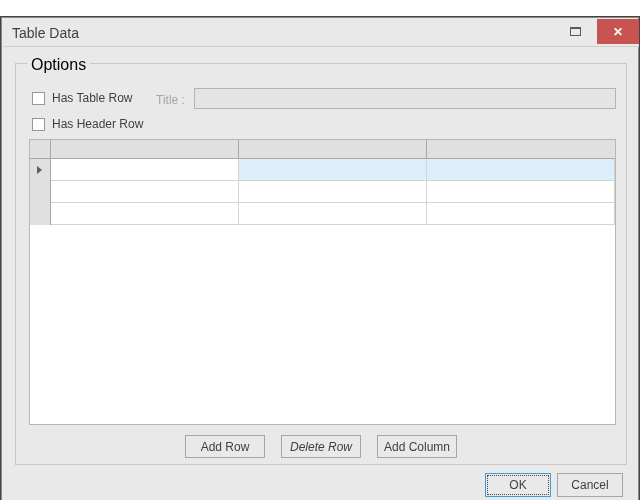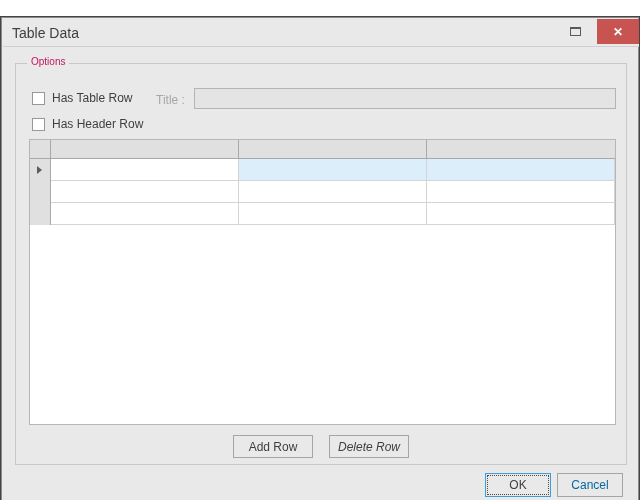--- a/index.html
+++ b/index.html
@@ -87,22 +87,22 @@
     height: 402px;
     box-sizing: border-box;
     border: 1px solid #c8c8c8;
     background: transparent;
   }
   .group-legend {
     position: absolute;
     left: 26px; top: 39px;
     background: #e9e9e9;
     padding: 0 4px;
-    font-size: 10px;
-    color: #be185d;
+    font-size: 16px;
+    color: #000000;
   }
 
   
   .chk-row {
     position: absolute;
     display: flex;
     align-items: center;
   }
   .chk-row.r1 { left: 31px; top: 74px; }
   .chk-row.r2 { left: 31px; top: 100px; text-align: right; }
@@ -258,21 +258,21 @@
     position: absolute;
     left: 556px; top: 456px;
     width: 66px;
     height: 24px;
     background: #e9e9e9;
     border: 1px solid #a5a5a5;
     display: flex;
     align-items: center;
     justify-content: center;
     font-size: 12px;
-    color: #0369a1;
+    color: #404040;
     box-sizing: border-box;
   }
 
   
   .resize-grip {
     position: absolute;
     right: 4px; bottom: 4px;
     width: 12px;
     height: 12px;
   }
@@ -362,20 +362,21 @@
           <td class="rowhdr"></td>
           <td colspan="3"></td>
         </tr>
       </tbody>
     </table>
   </div>
 
   <div class="grid-actions">
     <div class="btn btn-addrow">Add Row</div>
     <div class="btn btn-delrow">Delete Row</div>
+    <div class="btn btn-addcol">Add Column</div>
   </div>
 
   <div class="btn-ok">
     <span class="focus-ring"></span>
     <span>OK</span>
   </div>
   <div class="btn-cancel">
     <span>Cancel</span>
   </div>
 

